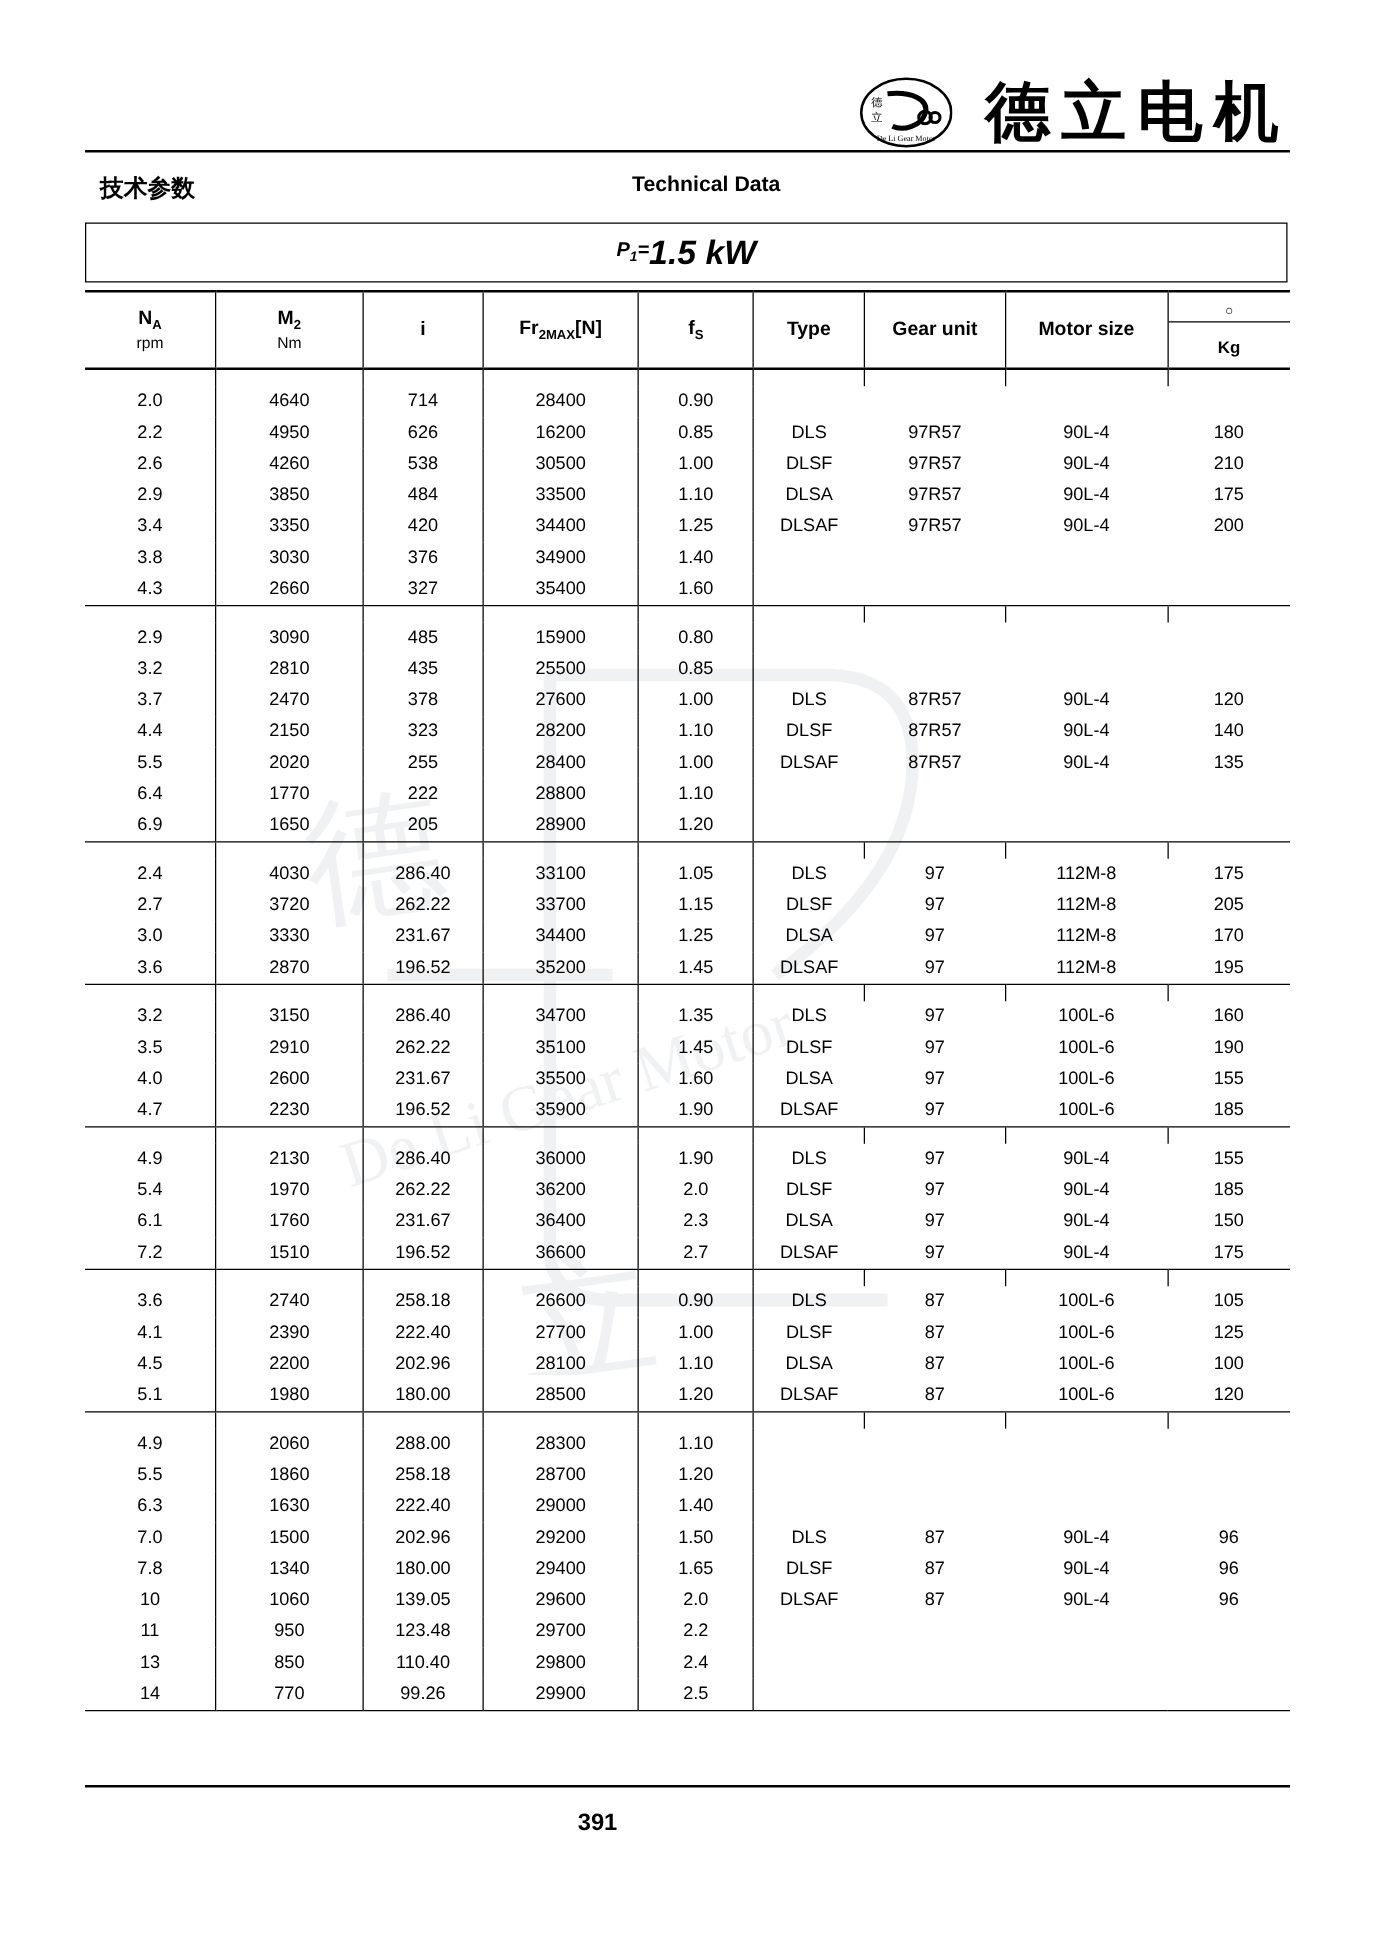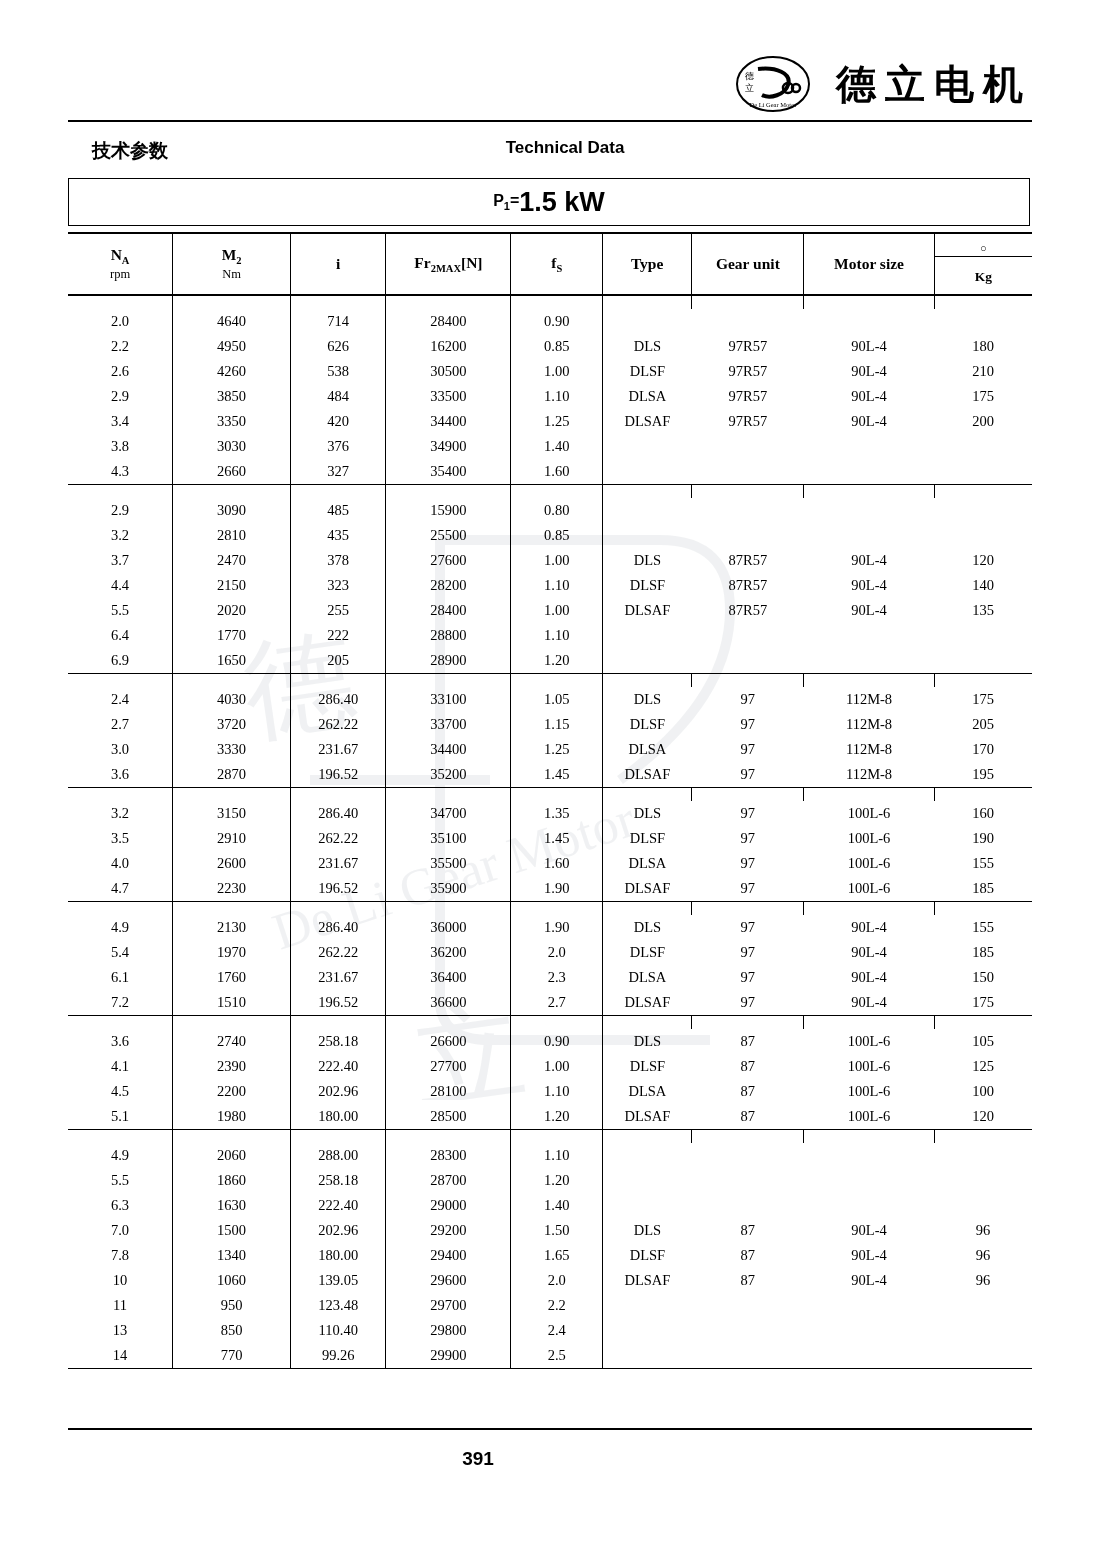--- a/index.html
+++ b/index.html
@@ -53,21 +53,21 @@
     gap: 26px;
   }
   .brand-logo {
     width: 74px;
     height: 58px;
     position: relative;
   }
   .brand-logo svg { width: 74px; height: 58px; }
   .brand-cn {
     font-family: "DejaVu Sans", sans-serif;
-    font-size: 40px;
+    font-size: 52px;
     font-weight: 700;
     letter-spacing: 9px;
     white-space: nowrap;
   }
 
   .header-rule {
     position: absolute;
     left: 68px;
     top: 120px;
     width: 964px;
@@ -80,21 +80,21 @@
   .title-row {
     position: absolute;
     left: 68px;
     top: 138px;
     width: 964px;
     height: 34px;
     z-index: 2;
   }
   .title-cn {
     position: absolute;
-    left: 24px;
+    left: 12px;
     top: 0;
     font-family: "DejaVu Sans", sans-serif;
     font-size: 19px;
     font-weight: 700;
   }
   .title-en {
     position: absolute;
     left: 15px;
     top: 0;
     width: 964px;
@@ -110,20 +110,21 @@
     top: 178px;
     width: 962px;
     height: 48px;
     border: 1px solid #000;
     box-sizing: border-box;
     display: flex;
     align-items: center;
     justify-content: center;
     z-index: 2;
     background: rgba(255,255,255,0.75);
+    font-style: italic;
   }
   .power-label {
     font-size: 16px;
     font-weight: 700;
   }
   .power-label sub {
     font-size: 11px;
   }
   .power-value {
     font-size: 27px;
@@ -132,21 +133,20 @@
 
   
   table.data {
     position: absolute;
     left: 68px;
     top: 232px;
     width: 964px;
     border-collapse: collapse;
     z-index: 2;
     font-size: 14.5px;
-    font-family: Liberation Serif, serif;
   }
   table.data th, table.data td {
     padding: 0;
     margin: 0;
   }
 
   thead th {
     height: 60px;
     vertical-align: middle;
     text-align: center;

